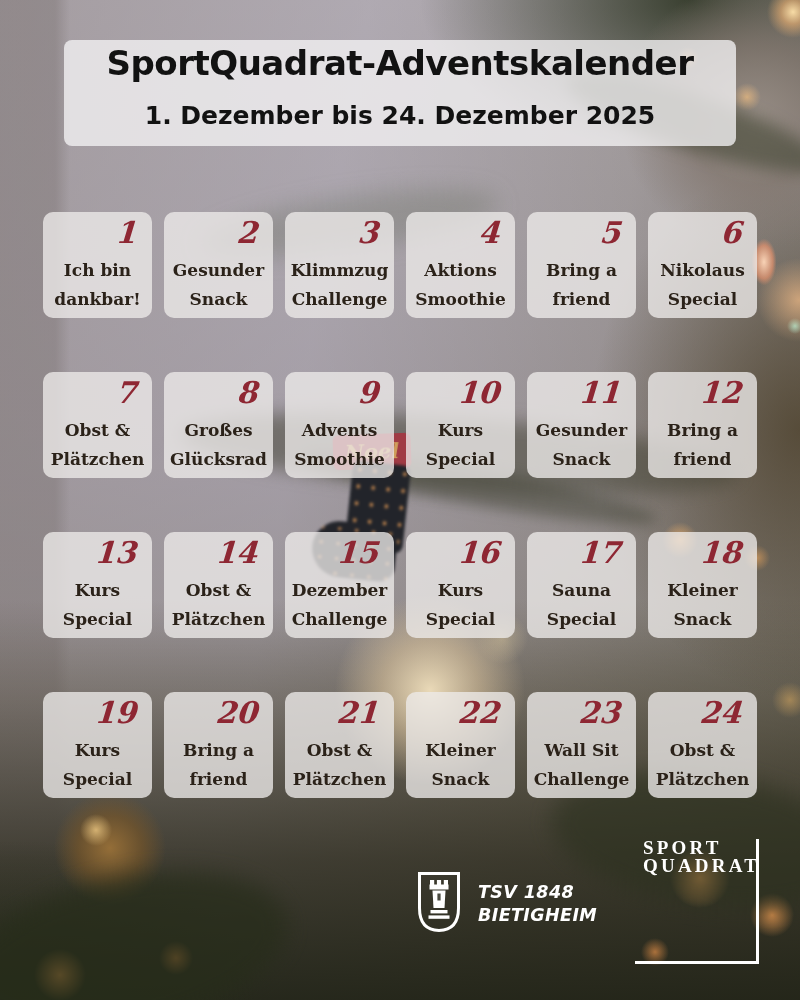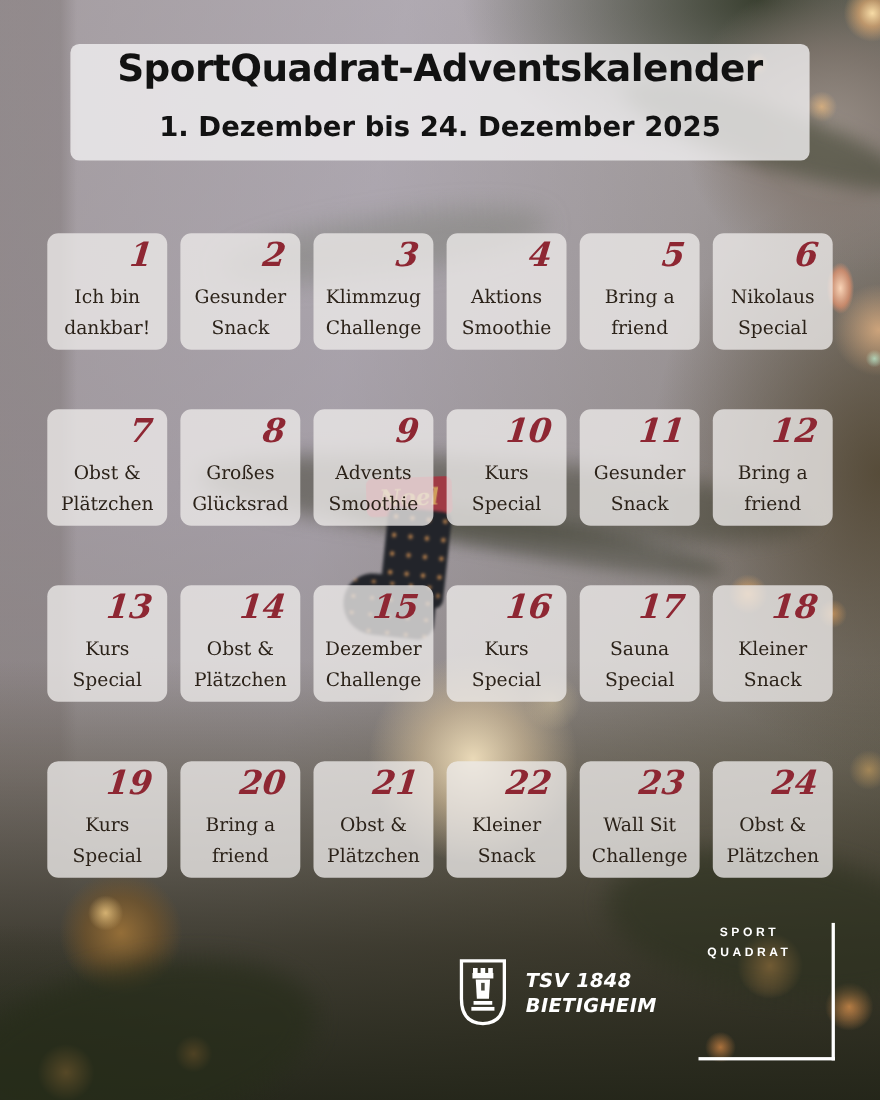--- a/index.html
+++ b/index.html
@@ -69,29 +69,29 @@
 
   
   .grid{position:absolute;left:43px;top:212px;width:714px;z-index:5;
     display:grid;grid-template-columns:repeat(6,109px);grid-template-rows:repeat(4,106px);
     column-gap:12px;row-gap:54px;}
   .card{background:rgba(237,234,233,.78);border-radius:10px;position:relative;box-sizing:border-box;}
   .card-num{position:absolute;top:4px;right:13px;
     font-family:"DejaVu Serif",serif;font-style:italic;font-weight:bold;font-size:30px;
     color:#8e2733;transform:skewX(-6deg);line-height:1.1;}
   .card-label{position:absolute;left:0;right:0;top:44px;text-align:center;
-    font-family:"DejaVu Serif",serif;font-weight:normal;font-size:17px;line-height:29px;
+    font-family:"DejaVu Serif",serif;font-weight:bold;font-size:17px;line-height:29px;
     color:#2b2219;white-space:nowrap;}
 
   
   .tsv{position:absolute;left:417px;top:871px;z-index:5;display:flex;align-items:center;gap:17px;font-style:italic;}
   .tsv-text{font-family:"DejaVu Sans",sans-serif;font-weight:800;font-size:17.5px;line-height:23px;
     color:#fff;letter-spacing:.4px;}
-  .sq-text{position:absolute;left:643px;top:839px;z-index:5;font-family:Liberation Sans, sans-serif;
-    font-weight:800;font-size:11px;line-height:18px;letter-spacing:3.2px;color:#fff;text-align:center;}
+  .sq-text{position:absolute;left:643px;top:839px;z-index:5;font-family:Liberation Serif, serif;
+    font-weight:800;font-size:19px;line-height:18px;letter-spacing:3.2px;color:#fff;}
   .sq-frame{position:absolute;left:635px;top:839px;width:121px;height:122px;z-index:4;
     border-right:3px solid #fff;border-bottom:3px solid #fff;}
 </style>
 </head>
 <body>
 
 <div class="stage">
   <div class="bg"></div>
   <div class="branch b1"></div>
   <div class="branch b2"></div>

